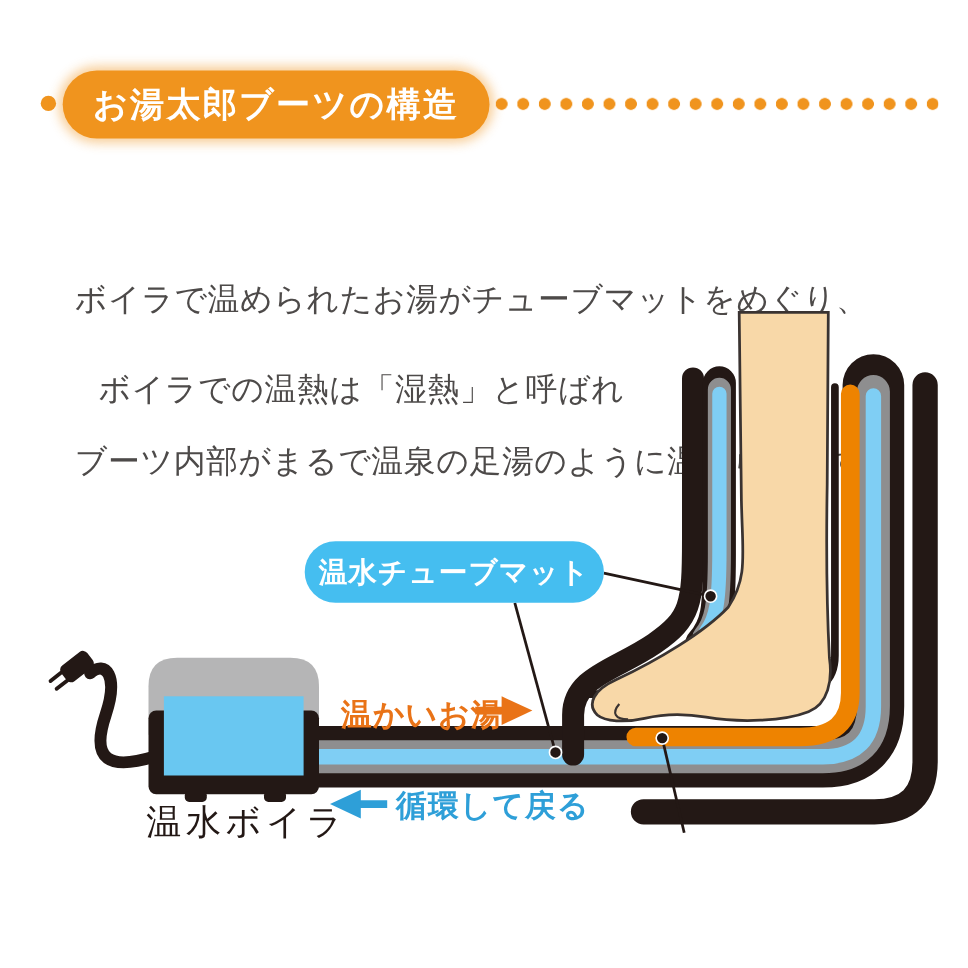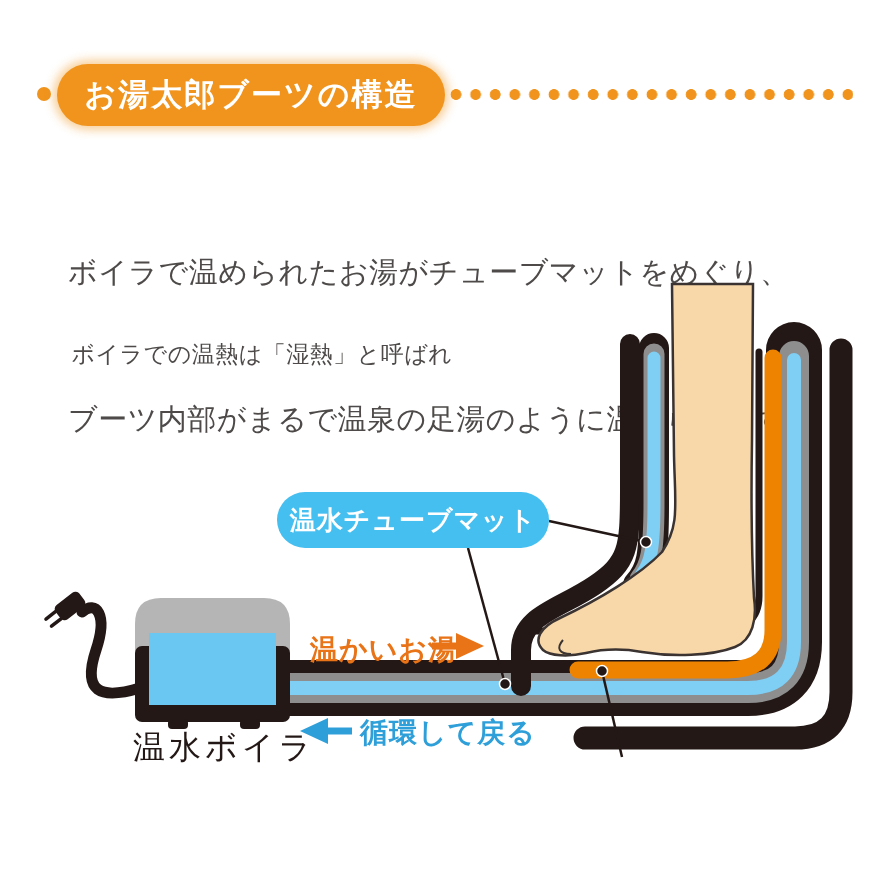--- a/index.html
+++ b/index.html
@@ -20,22 +20,22 @@
   }
   .dot-strip{
     position:absolute;left:449px;top:88px;width:404px;height:13px;
     background-image:radial-gradient(circle at 7px 6.5px,var(--c-badge) 5.1px,rgba(0,0,0,0) 5.7px);
     background-size:19.6px 13px;background-repeat:repeat-x;
   }
 
   
   .intro{position:absolute;left:58px;top:150px;color:var(--c-body);
     font-size:29px;line-height:49px;font-weight:500;letter-spacing:0.5px;white-space:pre;margin-left:10px;}
-  .note{position:absolute;left:48px;top:262px;color:var(--c-body);
-    font-size:23px;line-height:37px;font-weight:400;letter-spacing:0.5px;white-space:pre;}
+  .note{position:absolute;left:60px;top:262px;color:var(--c-body);
+    font-size:29px;line-height:37px;font-weight:400;letter-spacing:0.5px;white-space:pre;}
 
   
   .pill{
     position:absolute;left:277px;top:492px;width:272px;height:56px;border-radius:28px;
     background:var(--c-label-blue);color:#fff;font-size:26px;font-weight:bold;
     display:flex;align-items:center;justify-content:center;letter-spacing:1px;
   }
   .warm-label{position:absolute;left:310px;top:631px;color:var(--c-warm-text);
     font-size:28px;font-weight:bold;letter-spacing:1px;}
   .return-label{position:absolute;left:360px;top:714px;color:var(--c-return-text);

